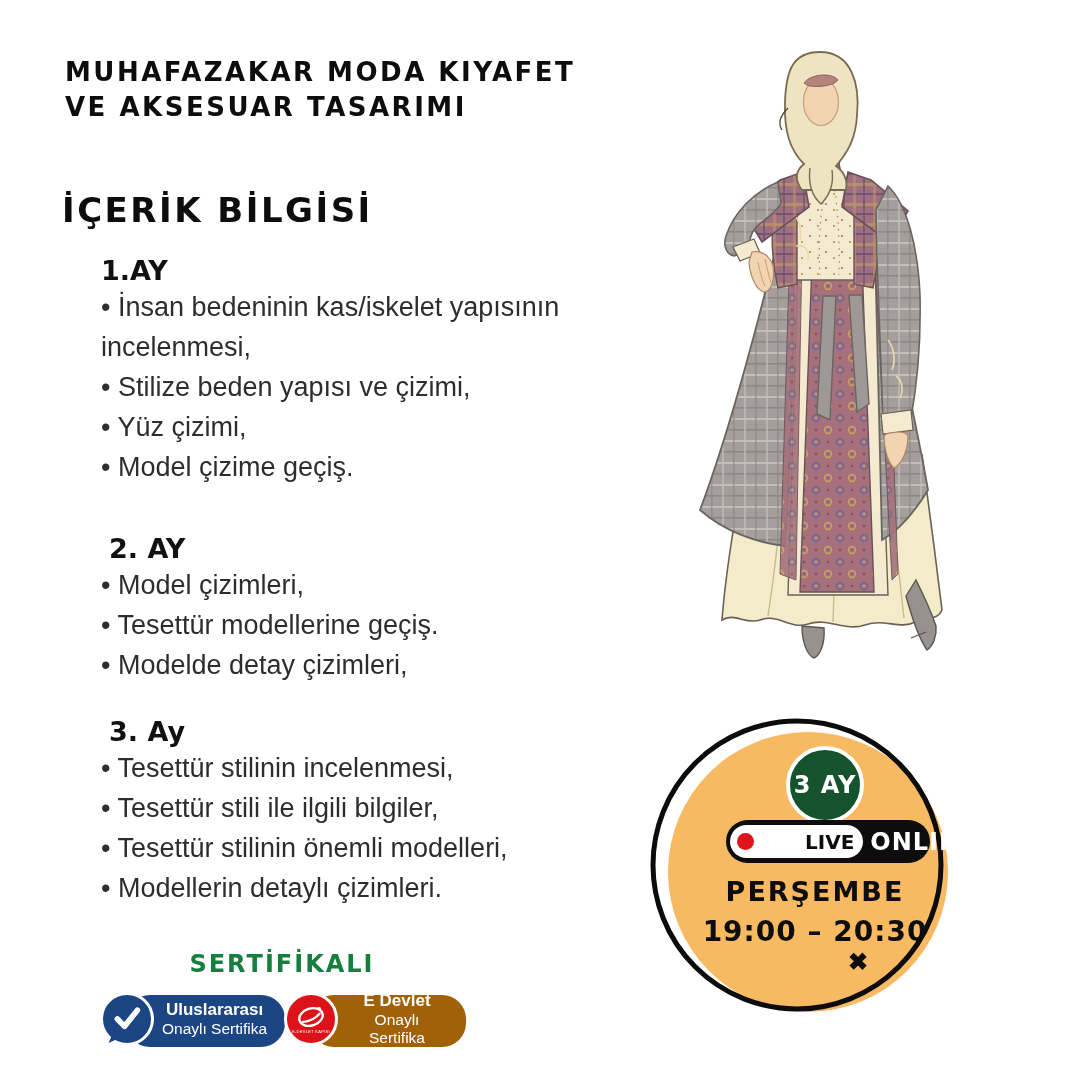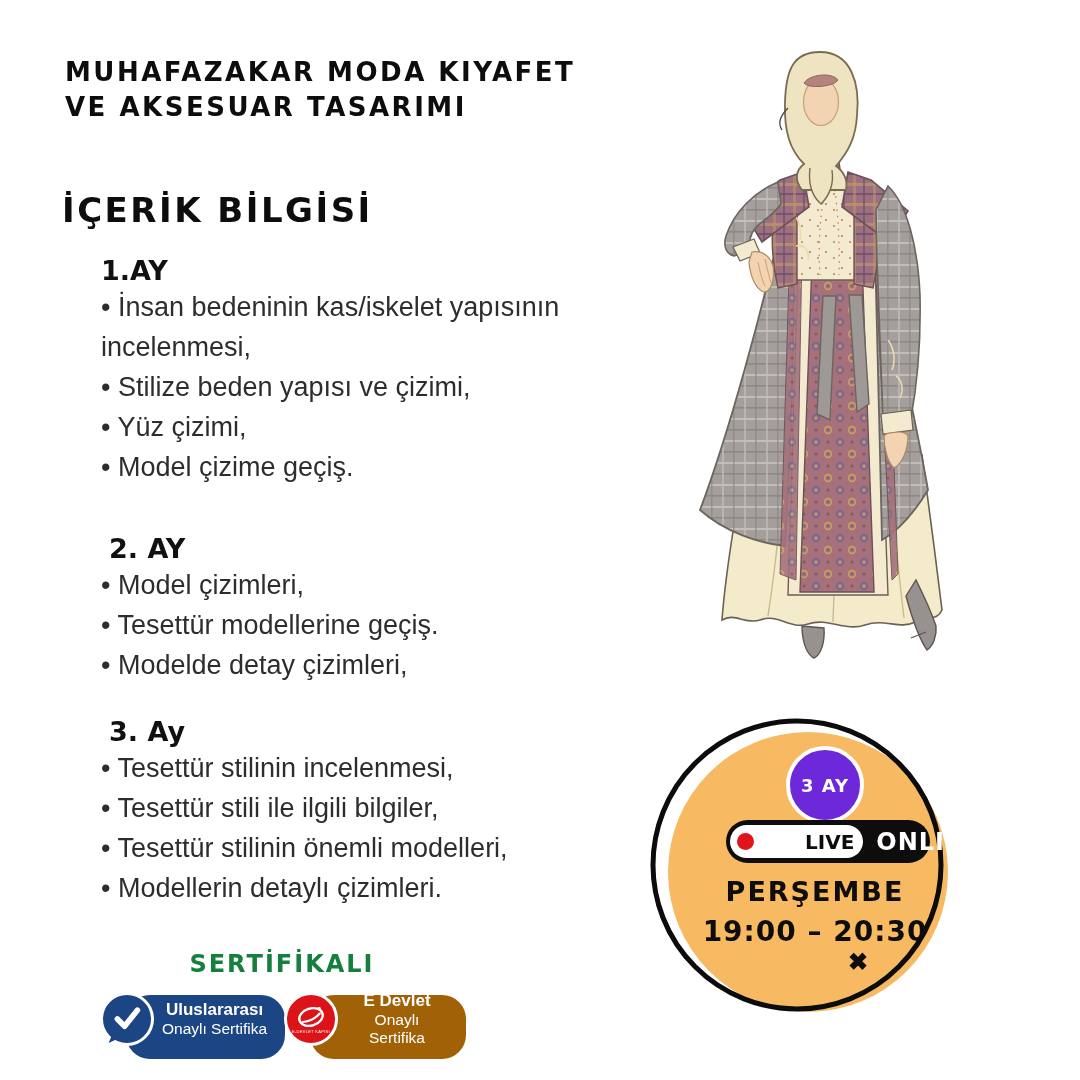--- a/index.html
+++ b/index.html
@@ -37,48 +37,48 @@
   .cert-badge{position:absolute;top:0;height:56px;}
   .cert-badge.blue{left:2px;}
   .cert-badge.red{left:186px;}
   .cert-icon{
     position:absolute;left:0;top:0;width:48px;height:48px;border-radius:50%;
     border:3px solid #ffffff;z-index:2;display:flex;align-items:center;justify-content:center;
   }
   .cert-icon svg{display:block;}
   .cert-pill{
     margin-left:26px;margin-top:3px;height:48px;border-radius:24px;
-    padding:0 18px 16px 36px;display:flex;flex-direction:column;justify-content:center;
+    padding:0 18px 4px 36px;display:flex;flex-direction:column;justify-content:center;
     color:#fff;text-align:center;
   }
   .cert-pill.blue-bg{background:#1c4584;}
   .cert-pill.red-bg{background:#a16207;}
   .cert-line1{font-weight:bold;font-size:17px;line-height:20px;}
   .cert-line2{font-size:15.5px;line-height:18px;}
   .edevlet-caption{font-size:4px;color:#fff;line-height:4px;letter-spacing:.3px;}
   
   .promo{position:absolute;left:645px;top:710px;width:315px;height:318px;}
   .promo svg.circles{position:absolute;left:0;top:0;}
   .promo-3ay{
     position:absolute;left:141px;top:36px;width:70px;height:70px;border-radius:50%;
-    background:#6d28d9;border:4px solid #ffffff;display:flex;align-items:center;justify-content:center;
-    color:#fff;font-family:"DejaVu Sans",sans-serif;font-weight:800;font-size:18px;letter-spacing:1px;
+    background:#14532d;border:4px solid #ffffff;display:flex;align-items:center;justify-content:center;
+    color:#fff;font-family:"DejaVu Sans",sans-serif;font-weight:800;font-size:24px;letter-spacing:1px;
   }
   .live-pill{
     position:absolute;left:81px;top:110px;width:204px;height:43px;border-radius:24px;
     background:#0d0d0d;display:flex;align-items:center;padding:0;box-sizing:border-box;
   }
   .live-chip{
     margin-left:4px;height:33px;border-radius:17px;background:#ffffff;
     display:flex;align-items:center;padding:0 9px 0 7px;gap:47px;
   }
   .live-dot{width:17px;height:17px;border-radius:50%;background:#e0151b;margin-right:4px;}
   .live-word{font-family:"DejaVu Sans",sans-serif;font-weight:800;font-size:20px;color:#0d0d0d;}
   .online-word{
-    margin-left:13px;font-family:"DejaVu Sans",sans-serif;font-weight:800;
+    margin-left:7px;font-family:"DejaVu Sans",sans-serif;font-weight:800;
     font-size:24px;letter-spacing:1px;color:#ffffff;
   }
   .promo-day{
     position:absolute;left:0;top:166px;width:340px;text-align:center;
     font-family:"DejaVu Sans",sans-serif;font-weight:800;font-size:27px;letter-spacing:2px;color:#0d0d0d;
   }
   .promo-time{
     position:absolute;left:0;top:205px;width:340px;text-align:center;
     font-family:"DejaVu Sans",sans-serif;font-weight:800;font-size:28px;letter-spacing:1px;color:#0d0d0d;
   }

